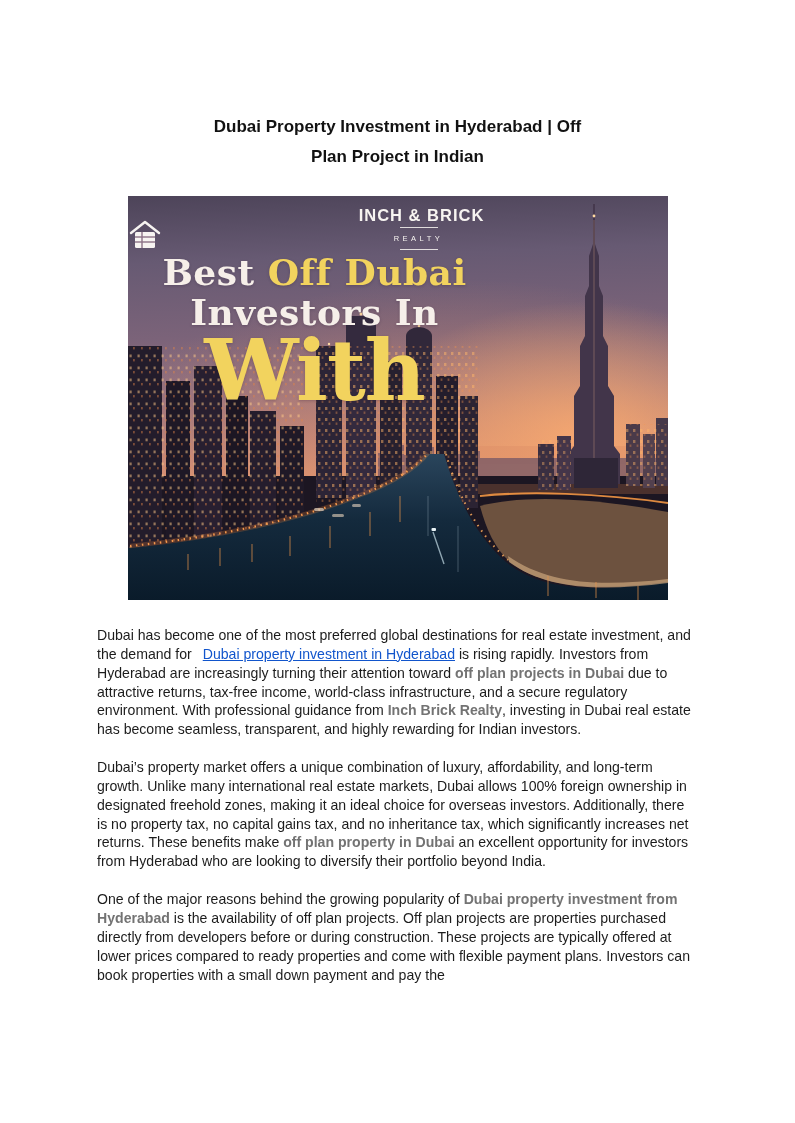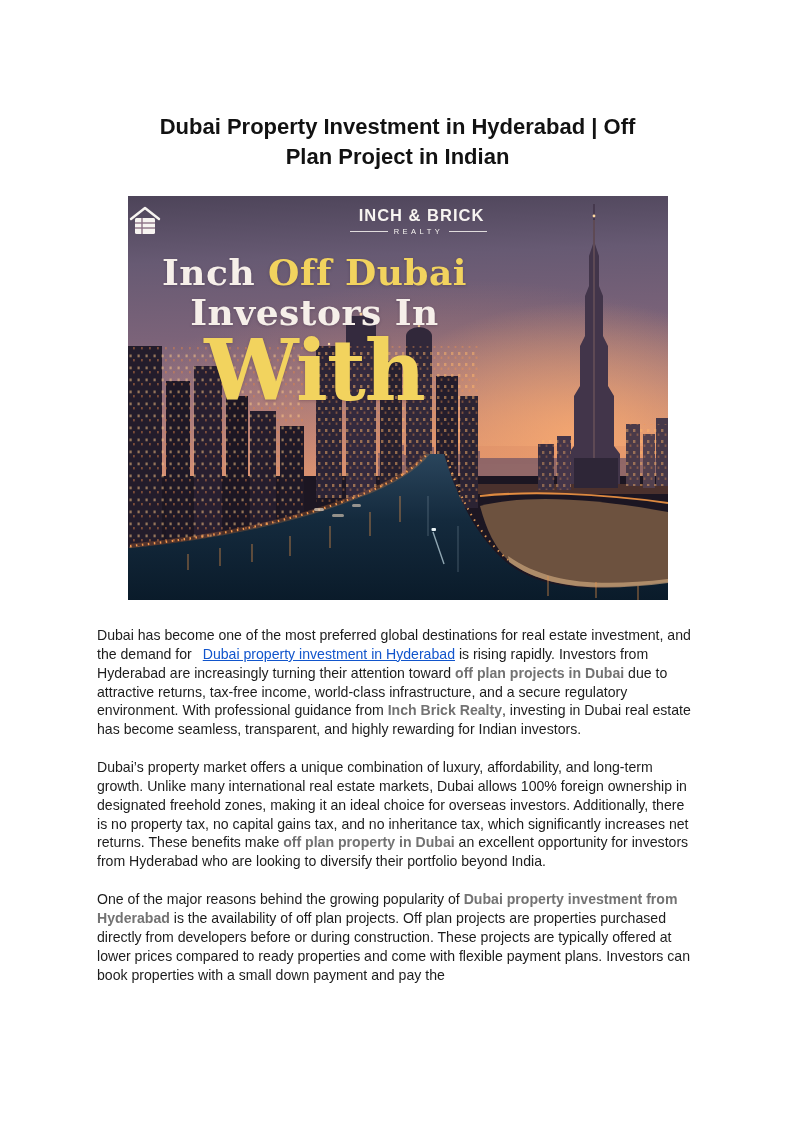--- a/index.html
+++ b/index.html
@@ -4,21 +4,21 @@
 <style>
   * { margin:0; padding:0; box-sizing:border-box; }
   html,body { background:#ffffff; }
   body { font-family:"Liberation Sans", sans-serif; }
   .page {
     position:relative; width:795px; height:1123px; margin:0 auto;
     background:#ffffff; overflow:hidden;
   }
   .doc-title {
     margin:112px auto 0; width:660px; text-align:center;
-    font-size:22px; line-height:30px; font-weight:700; color:#121212;
+    font-size:17px; line-height:30px; font-weight:700; color:#121212;
     font-family:"Liberation Sans", sans-serif;
   }
   .doc-title span { display:block; }
 
   
   .hero {
     position:relative; width:540px; height:404px; margin:24px auto 0;
     overflow:hidden;
     background:
       radial-gradient(ellipse 300px 190px at 84% 60%, rgba(252,172,112,.85), rgba(252,172,112,0) 72%),
@@ -28,21 +28,21 @@
   .hero svg { position:absolute; left:0; bottom:0; display:block; }
 
   .hero-logo {
     position:absolute; top:10px; left:0; width:100%;
     display:flex; flex-direction:column; align-items:center; color:#f7f4f1;
   }
   .hero-logo .logo-row { display:flex; align-items:center; gap:8px;padding-left:48px; }
   .hero-logo .brand {
     font-weight:700; font-size:16.5px; letter-spacing:1px;
   }
-  .hero-logo .tag-row { display:flex; align-items:center; gap:6px; margin-top:2px; margin-left:42px; }
+  .hero-logo .tag-row { display:flex; align-items:center; gap:6px; margin-top:2px; margin-left:42px;flex-direction:column; }
   .hero-logo .tag-row .rule { width:38px; height:1px; background:#f7f4f1; opacity:.85; }
   .hero-logo .tagline { font-size:7.5px; letter-spacing:3.5px; font-weight:400; }
 
   .hero-headline {
     position:absolute; top:56px; left:26px; width:322px; text-align:center;
     font-family:"DejaVu Serif", serif; font-weight:700;
     text-shadow:0 1px 3px rgba(40,25,50,.25);
   }
   .hero-headline .hl-line1, .hero-headline .hl-line2 {
     font-size:36px; line-height:40px; letter-spacing:.5px;
@@ -184,21 +184,21 @@
       </div>
       <div class="tag-row">
         <span class="rule"></span>
         <span class="tagline">REALTY</span>
         <span class="rule"></span>
       </div>
     </div>
 
     <div class="hero-headline">
       <div class="hl-line1">
-        <span class="hl-white">Inch</span><span class="hl-yellow"> Off Dubai</span>
+        <span class="hl-white">Best</span><span class="hl-yellow"> Off Dubai</span>
       </div>
       <div class="hl-line2 hl-white">Investors In</div>
       <div class="hl-line3">With</div>
     </div>
   </figure>
 
   <div class="content">
     <p><span>Dubai has become one of the most preferred global destinations for real estate investment, and the demand for </span><a class="inline-link" href="#">Dubai property investment in Hyderabad</a><span> is rising rapidly. Investors from Hyderabad are increasingly turning their attention toward </span><strong>off plan projects in Dubai</strong><span> due to attractive returns, tax-free income, world-class infrastructure, and a secure regulatory environment. With professional guidance from </span><strong>Inch Brick Realty</strong><span>, investing in Dubai real estate has become seamless, transparent, and highly rewarding for Indian investors.</span></p>
     <p><span>Dubai’s property market offers a unique combination of luxury, affordability, and long-term growth. Unlike many international real estate markets, Dubai allows 100% foreign ownership in designated freehold zones, making it an ideal choice for overseas investors. Additionally, there is no property tax, no capital gains tax, and no inheritance tax, which significantly increases net returns. These benefits make </span><strong>off plan property in Dubai</strong><span> an excellent opportunity for investors from Hyderabad who are looking to diversify their portfolio beyond India.</span></p>
     <p><span>One of the major reasons behind the growing popularity of </span><strong>Dubai property investment from Hyderabad</strong><span> is the availability of off plan projects. Off plan projects are properties purchased directly from developers before or during construction. These projects are typically offered at lower prices compared to ready properties and come with flexible payment plans. Investors can book properties with a small down payment and pay the</span></p>

